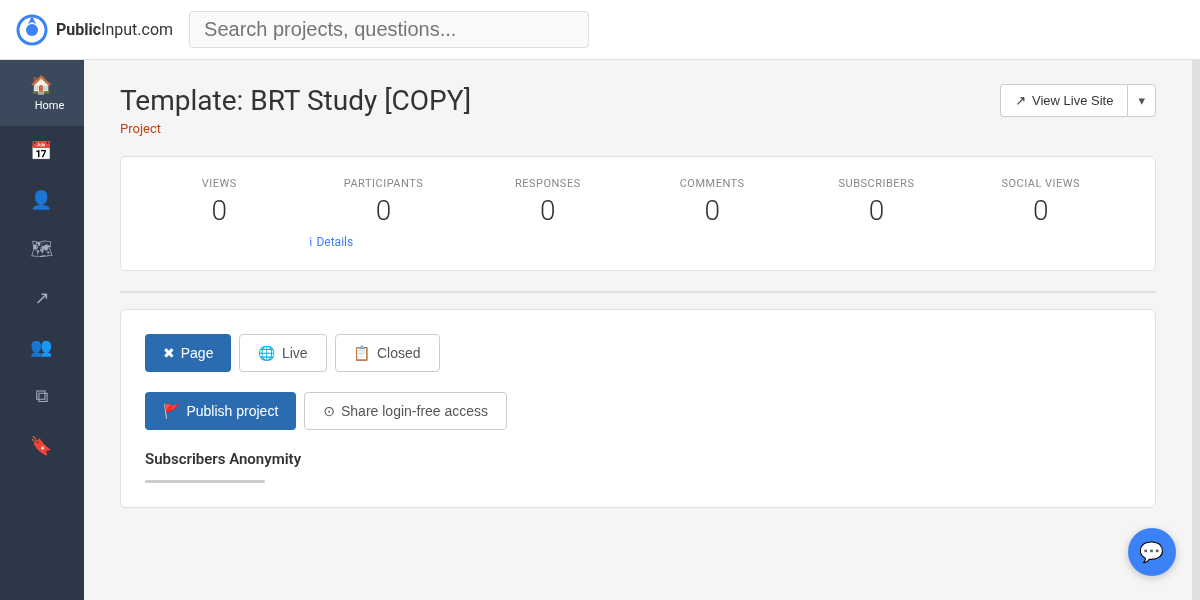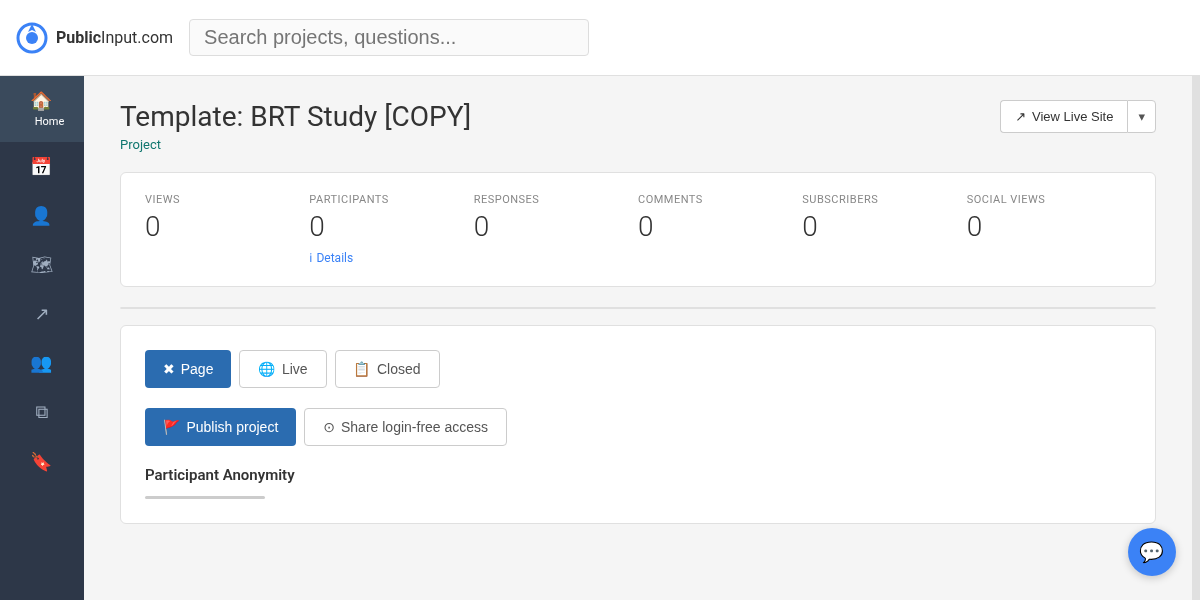--- a/index.html
+++ b/index.html
@@ -1,20 +1,20 @@
 <!DOCTYPE html>
 <html><head>
   <meta charset="utf-8">
   <style>
     * { box-sizing: border-box; margin: 0; padding: 0; }
     body { font-family: -apple-system, BlinkMacSystemFont, 'Segoe UI', Roboto, sans-serif; background: #f5f5f5; display: flex; flex-direction: column; height: 600px; overflow: hidden; }
 
     
     .topbar {
-      height: 76px;
+      height: 60px;
       background: #fff;
       border-bottom: 1px solid #e0e0e0;
       display: flex;
       align-items: center;
       padding: 0 16px;
       gap: 16px;
       flex-shrink: 0;
       z-index: 10;
     }
     .logo {
@@ -100,21 +100,21 @@
       justify-content: space-between;
       margin-bottom: 20px;
     }
     .page-title {
       font-size: 28px;
       font-weight: 400;
       color: #333;
     }
     .page-subtitle {
       font-size: 13px;
-      color: #0f766e;
+      color: #c2410c;
       margin-top: 4px;
     }
     .header-actions {
       display: flex;
       align-items: center;
       gap: 0;
     }
     .btn-view-live {
       background: #fff;
       border: 1px solid #ccc;
@@ -138,20 +138,21 @@
       color: #555;
     }
 
     
     .stats-card {
       background: #fff;
       border: 1px solid #e0e0e0;
       border-radius: 6px;
       padding: 20px 24px;
       margin-bottom: 20px;
+      text-align: center;
     }
     .stats-grid {
       display: flex;
       gap: 0;
     }
     .stat-item {
       flex: 1;
       padding-right: 16px;
     }
     .stat-label {
@@ -471,21 +472,21 @@
       <div class="action-buttons">
         <button class="btn-publish">
           <span>🚩</span>
           <span>Publish project</span>
         </button>
         <button class="btn-share">
           <span>⊙</span>
           <span>Share login-free access</span>
         </button>
       </div>
-      <div class="section-title">Participant Anonymity</div>
+      <div class="section-title">Subscribers Anonymity</div>
       <div class="underline-bar"></div>
     </div>
 
   </div>
 
   <div class="content-scrollbar"></div>
 </div>
 
 <div class="chat-bubble">
   <span>💬</span>

